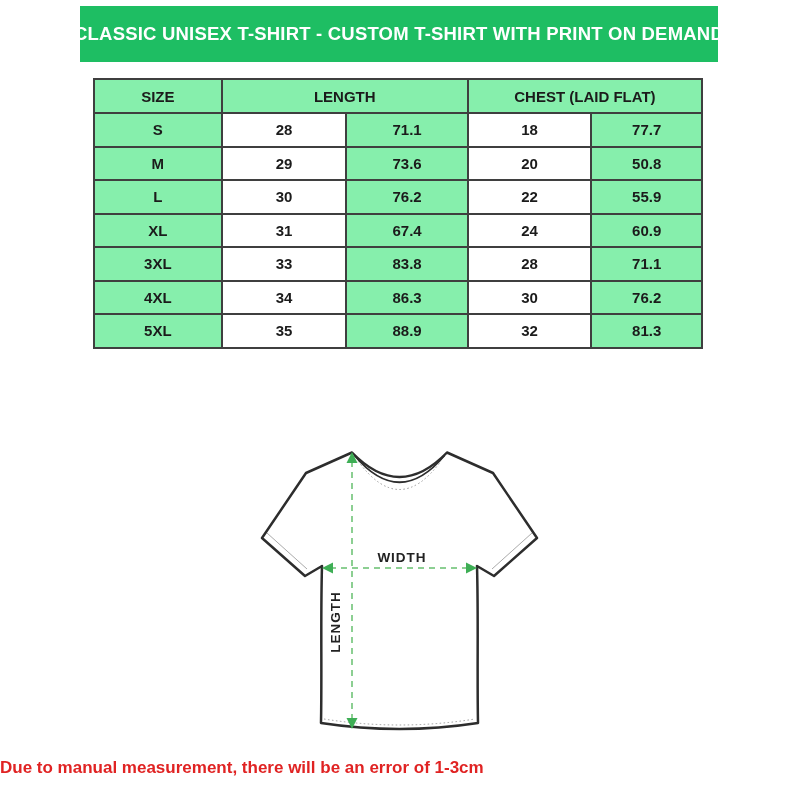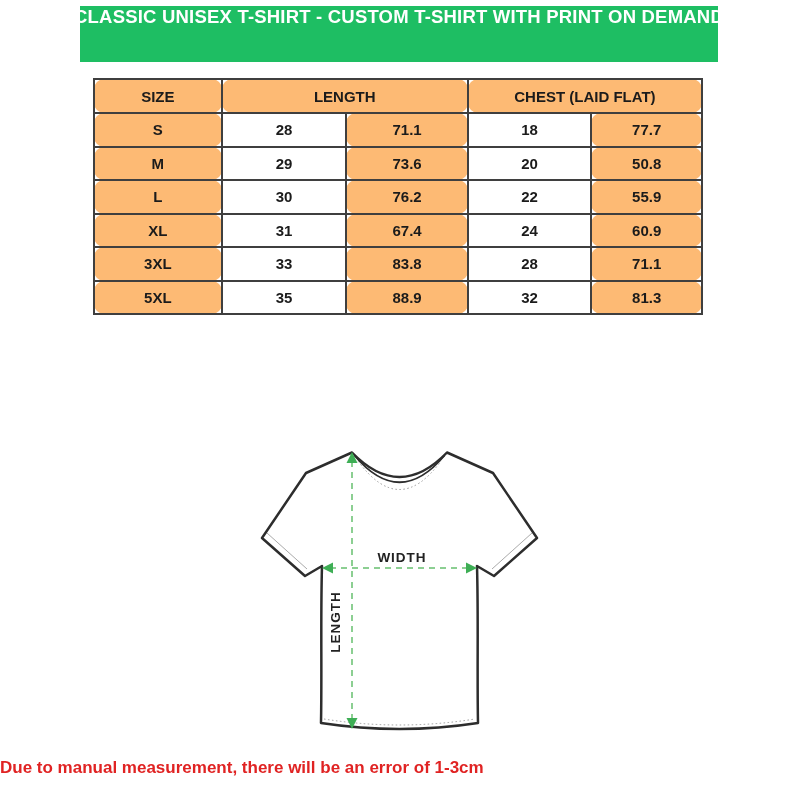--- a/index.html
+++ b/index.html
@@ -12,21 +12,21 @@
     width: 800px; height: 800px;
     background: #ffffff;
     overflow: hidden;
   }
   
   .banner {
     position: absolute;
     left: 80px; top: 6px;
     width: 638px; height: 56px;
     background: #1ebe63;
-    display: flex; justify-content: center;
+    display: flex; align-items: center; justify-content: center;
   }
   .banner h1 {
     margin: 0;
     color: #ffffff;
     font-size: 18.5px;
     font-weight: bold;
     letter-spacing: 0.2px;
     white-space: nowrap;
   }
   
@@ -41,21 +41,21 @@
     border: 2px solid #3f3f3f;
     text-align: center;
     vertical-align: middle;
     font-weight: bold;
     font-size: 15px;
     color: #1b1b1b;
     height: 31.5px;
     padding: 0;
   }
   .size-table thead th { height: 32px; }
-  .shade { background: #fdba74; border-radius: 10px; }
+  .shade { background: #86efac; }
   .white { background: #ffffff; }
   
   .diagram {
     position: absolute;
     left: 250px; top: 438px;
     width: 300px; height: 300px;
     margin: 0;
     text-align: right;
   }
   .svg-label {
@@ -130,20 +130,27 @@
         <td class="shade">60.9</td>
       </tr>
       <tr>
         <th class="shade">3XL</th>
         <td class="white">33</td>
         <td class="shade">83.8</td>
         <td class="white">28</td>
         <td class="shade">71.1</td>
       </tr>
       <tr>
+        <th class="shade">4XL</th>
+        <td class="white">34</td>
+        <td class="shade">86.3</td>
+        <td class="white">30</td>
+        <td class="shade">76.2</td>
+      </tr>
+      <tr>
         <th class="shade">5XL</th>
         <td class="white">35</td>
         <td class="shade">88.9</td>
         <td class="white">32</td>
         <td class="shade">81.3</td>
       </tr>
     </tbody>
   </table>
 
   <figure class="diagram">

